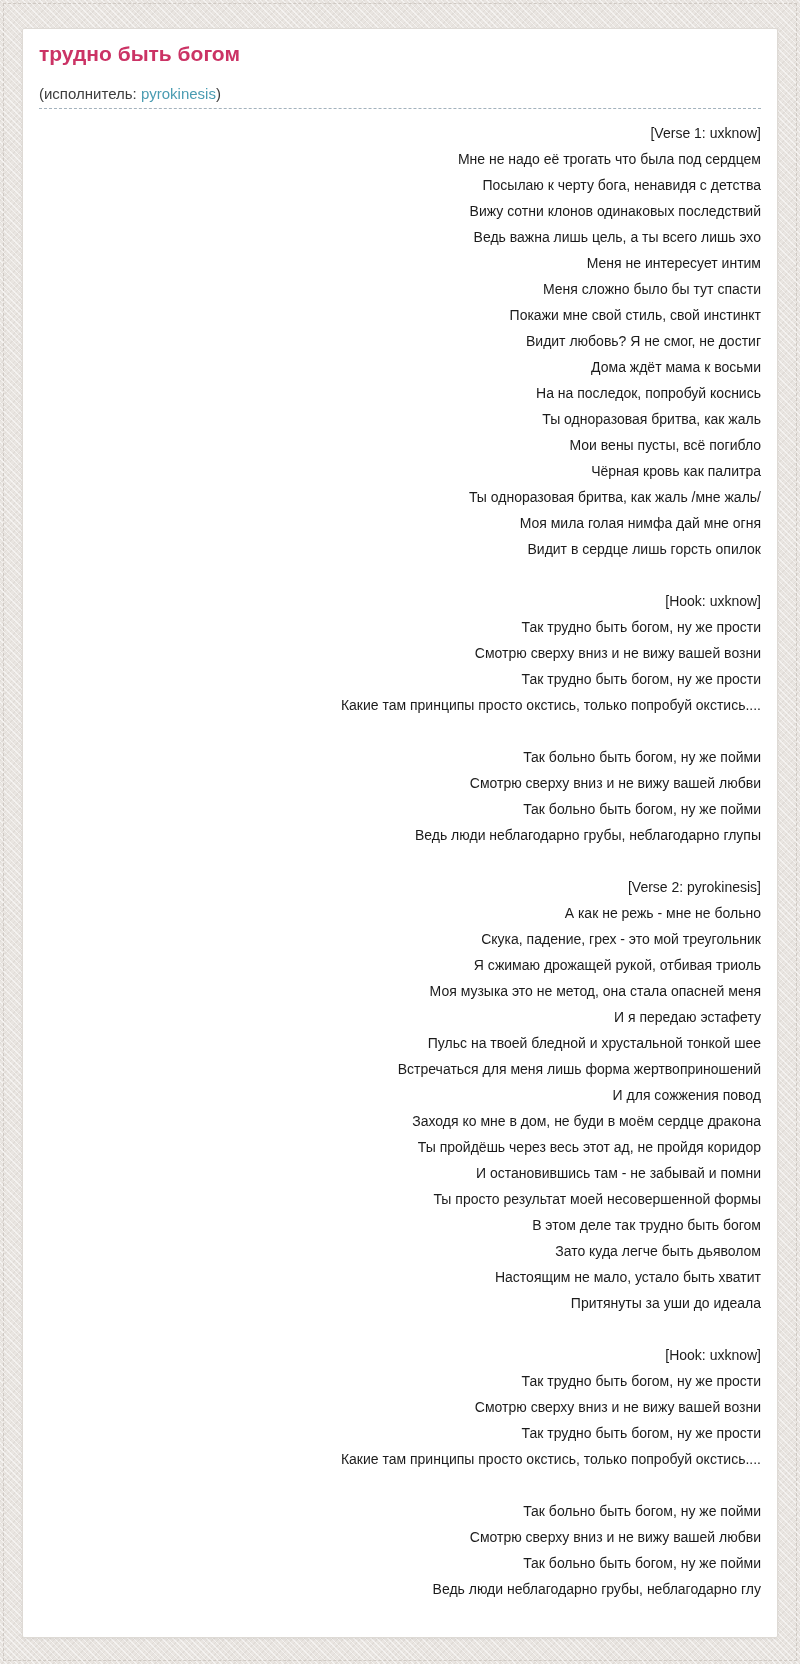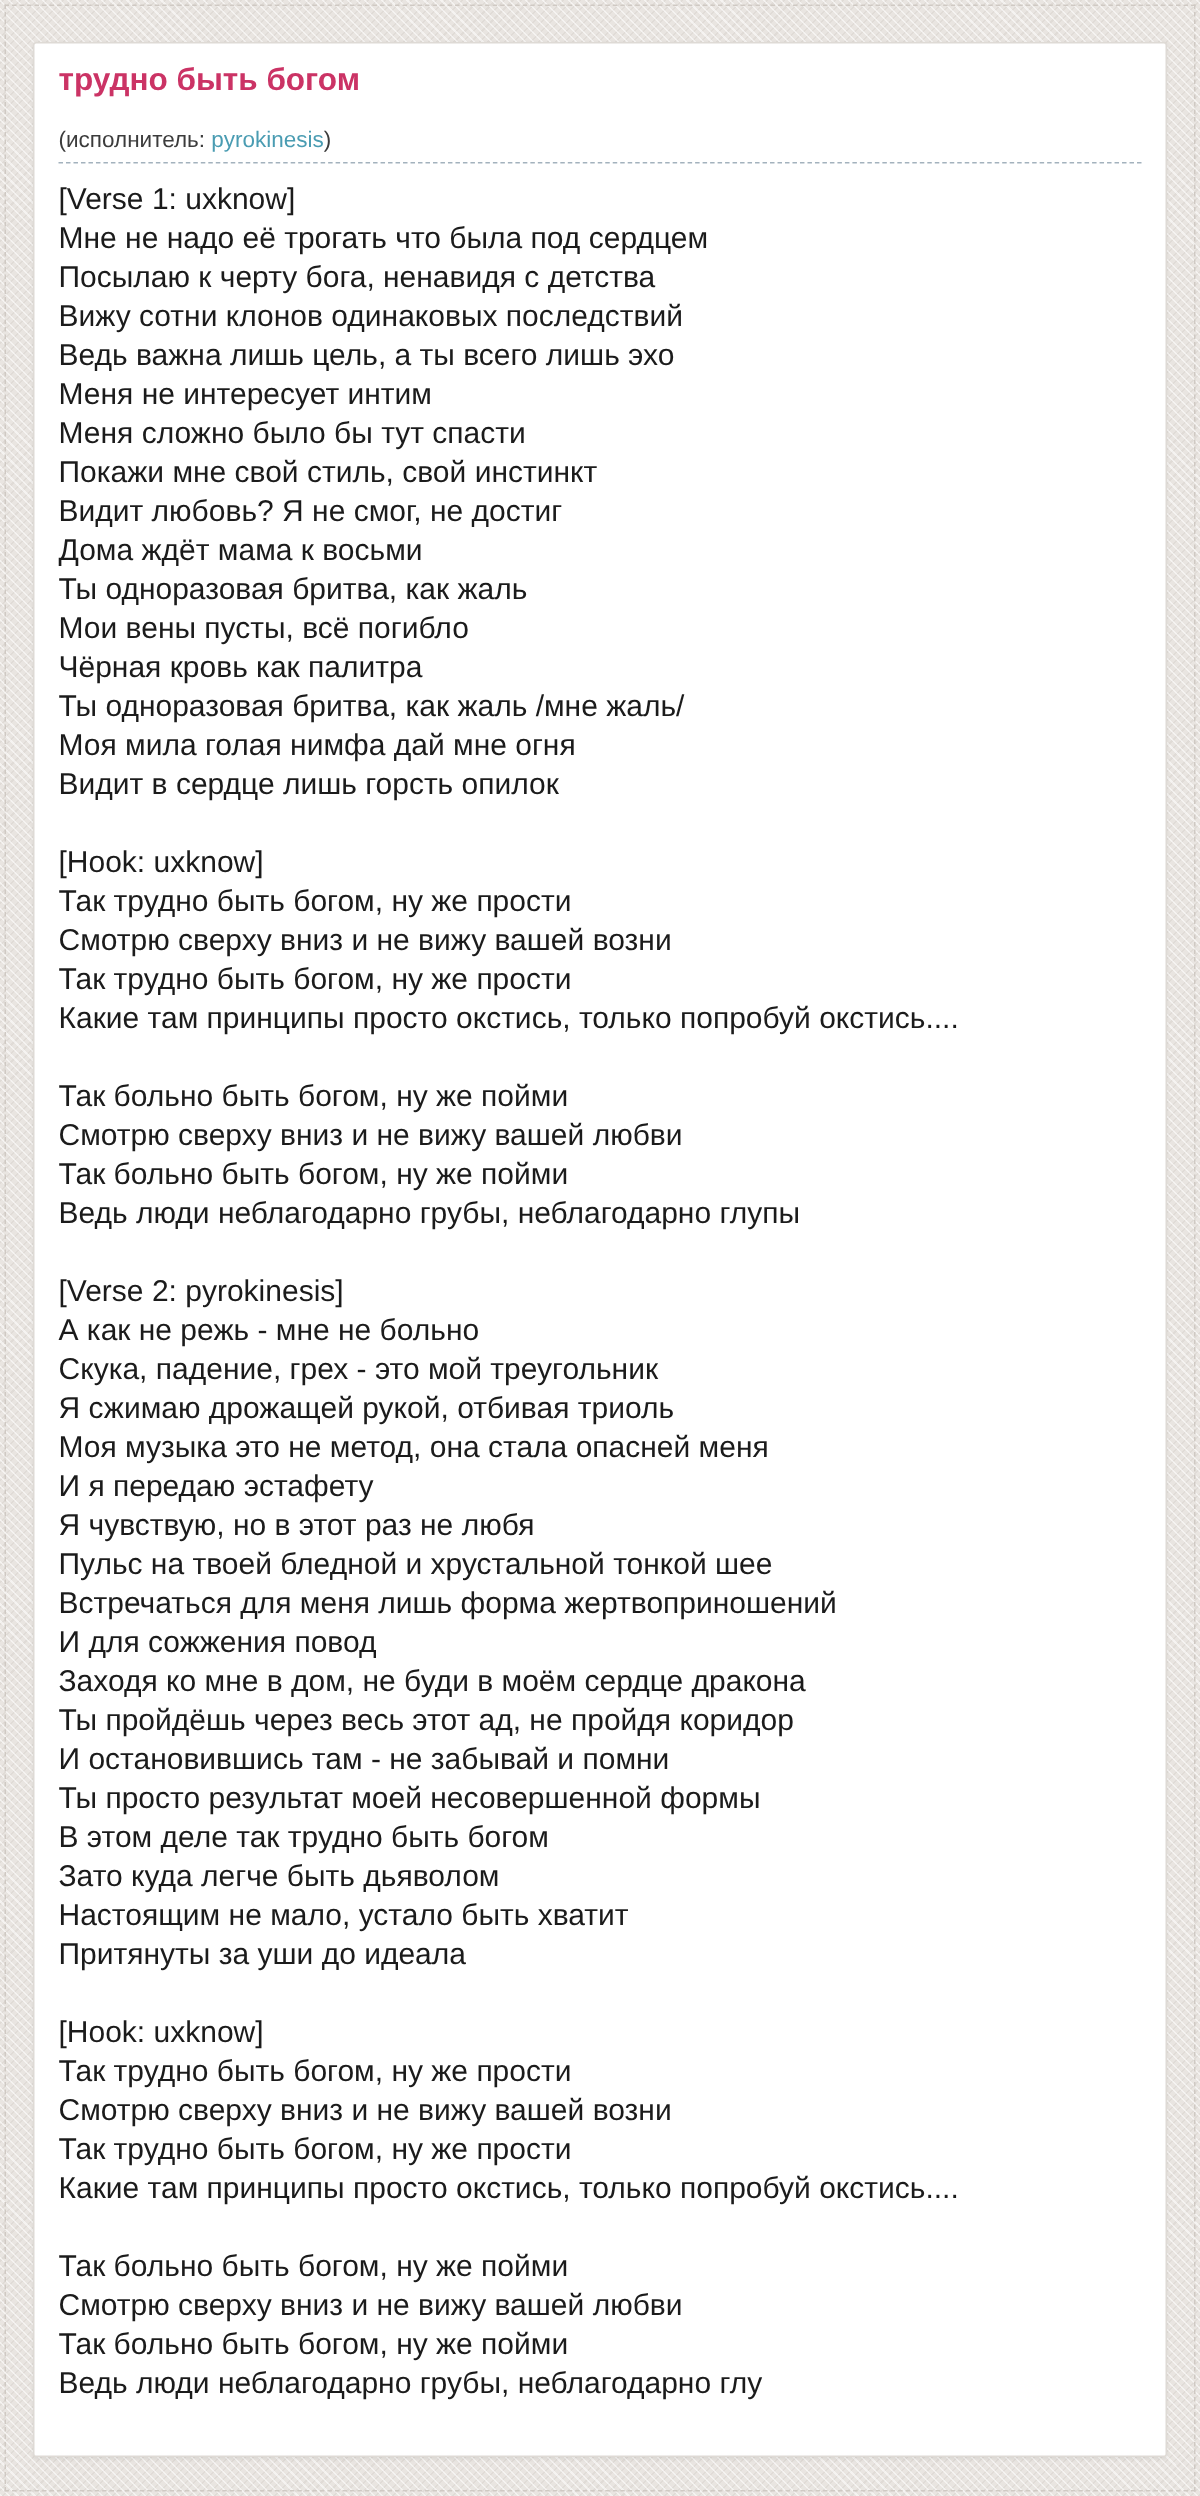--- a/index.html
+++ b/index.html
@@ -48,23 +48,24 @@
     text-decoration: none;
     cursor: pointer;
   }
   .separator {
     margin-top: 5px;
     border-bottom: 1px dashed #a3b2bd;
     height: 0;
   }
   .lyrics {
     margin-top: 11px;
-    font-size: 20px;
+    font-size: 14px;
     line-height: 26px;
     color: #1b1b1b;
+    text-align: right;
   }
   .stanza { margin-bottom: 26px; }
   .stanza:last-child { margin-bottom: 0; }
   .lyric-line {
     white-space: nowrap;
     height: 26px;
   }
 </style>
 </head>
 <body>
@@ -80,20 +81,21 @@
         <div class="lyric-line">[Verse 1: uxknow]</div>
         <div class="lyric-line">Мне не надо её трогать что была под сердцем</div>
         <div class="lyric-line">Посылаю к черту бога, ненавидя с детства</div>
         <div class="lyric-line">Вижу сотни клонов одинаковых последствий</div>
         <div class="lyric-line">Ведь важна лишь цель, а ты всего лишь эхо</div>
         <div class="lyric-line">Меня не интересует интим</div>
         <div class="lyric-line">Меня сложно было бы тут спасти</div>
         <div class="lyric-line">Покажи мне свой стиль, свой инстинкт</div>
         <div class="lyric-line">Видит любовь? Я не смог, не достиг</div>
         <div class="lyric-line">Дома ждёт мама к восьми</div>
+        <div class="lyric-line">На на последок, попробуй коснись</div>
         <div class="lyric-line">Ты одноразовая бритва, как жаль</div>
         <div class="lyric-line">Мои вены пусты, всё погибло</div>
         <div class="lyric-line">Чёрная кровь как палитра</div>
         <div class="lyric-line">Ты одноразовая бритва, как жаль /мне жаль/</div>
         <div class="lyric-line">Моя мила голая нимфа дай мне огня</div>
         <div class="lyric-line">Видит в сердце лишь горсть опилок</div>
       </div>
       <div class="stanza">
         <div class="lyric-line">[Hook: uxknow]</div>
         <div class="lyric-line">Так трудно быть богом, ну же прости</div>
@@ -107,21 +109,20 @@
         <div class="lyric-line">Так больно быть богом, ну же пойми</div>
         <div class="lyric-line">Ведь люди неблагодарно грубы, неблагодарно глупы</div>
       </div>
       <div class="stanza">
         <div class="lyric-line">[Verse 2: pyrokinesis]</div>
         <div class="lyric-line">А как не режь - мне не больно</div>
         <div class="lyric-line">Скука, падение, грех - это мой треугольник</div>
         <div class="lyric-line">Я сжимаю дрожащей рукой, отбивая триоль</div>
         <div class="lyric-line">Моя музыка это не метод, она стала опасней меня</div>
         <div class="lyric-line">И я передаю эстафету</div>
-        <div class="lyric-line">Я чувствую, но в этот раз не любя</div>
         <div class="lyric-line">Пульс на твоей бледной и хрустальной тонкой шее</div>
         <div class="lyric-line">Встречаться для меня лишь форма жертвоприношений</div>
         <div class="lyric-line">И для сожжения повод</div>
         <div class="lyric-line">Заходя ко мне в дом, не буди в моём сердце дракона</div>
         <div class="lyric-line">Ты пройдёшь через весь этот ад, не пройдя коридор</div>
         <div class="lyric-line">И остановившись там - не забывай и помни</div>
         <div class="lyric-line">Ты просто результат моей несовершенной формы</div>
         <div class="lyric-line">В этом деле так трудно быть богом</div>
         <div class="lyric-line">Зато куда легче быть дьяволом</div>
         <div class="lyric-line">Настоящим не мало, устало быть хватит</div>

